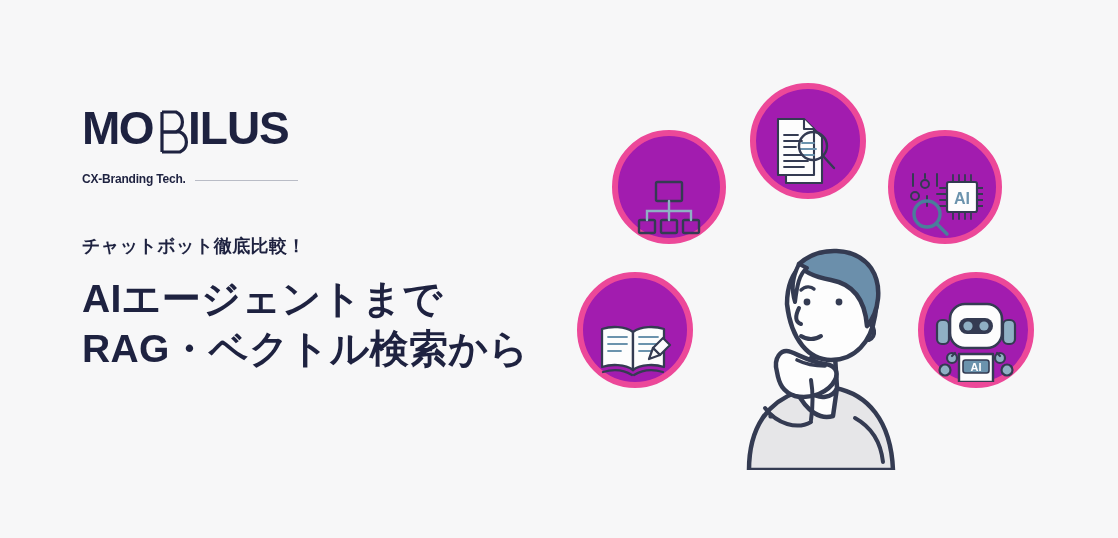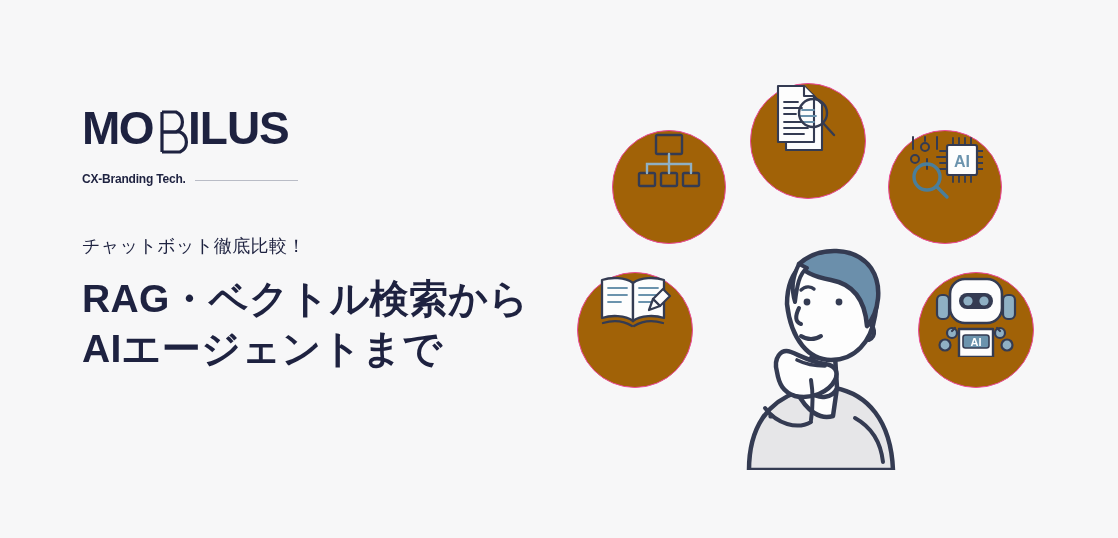--- a/index.html
+++ b/index.html
@@ -67,21 +67,21 @@
     background: #b9bcc6;
     margin-left: 9px;
     margin-top: 2px;
   }
 
   .kicker {
     position: absolute;
     left: 0;
     top: 234px;
     font-size: 18px;
-    font-weight: normal;
+    font-weight: bold;
     color: #1e2240;
     letter-spacing: 0.4px;
     white-space: nowrap;
   }
 
   .headline {
     position: absolute;
     left: 0;
     top: 274px;
     color: #1e2240;
@@ -97,25 +97,25 @@
   .illustration {
     position: absolute;
     left: 560px;
     top: 40px;
     width: 558px;
     height: 460px;
   }
   .circle-node {
     position: absolute;
     border-radius: 50%;
-    background: #a16207;
-    border: 1px solid #ec4899;
+    background: #a21caf;
+    border: 6px solid #ec4899;
     box-sizing: border-box;
     display: flex;
-    align-items: flex-start;
+    align-items: flex-end;
     justify-content: center;
   }
   .circle-node svg { display: block; }
 
   
   .c-hierarchy { left: 52px;  top: 90px;  width: 114px; height: 114px; }
   .c-document  { left: 190px; top: 43px;  width: 116px; height: 116px; }
   .c-aichip    { left: 328px; top: 90px;  width: 114px; height: 114px; }
   .c-book      { left: 17px;  top: 232px; width: 116px; height: 116px; }
   .c-robot     { left: 358px; top: 232px; width: 116px; height: 116px; }
@@ -156,22 +156,22 @@
       <div class="tagline-row">
         <span class="tagline-text">CX-Branding Tech.</span>
         <span class="tagline-rule"></span>
       </div>
 
     </div>
 
     <div class="kicker">チャットボット徹底比較！</div>
 
     <div class="headline">
+      <span class="hl-line">AIエージェントまで</span>
       <span class="hl-line">RAG・ベクトル検索から</span>
-      <span class="hl-line">AIエージェントまで</span>
     </div>
 
   </div>
 
   <div class="illustration">
 
     <div class="circle-node c-hierarchy">
       <span>
         <svg width="68" height="60" viewBox="0 0 68 60" aria-hidden="true">
           <g fill="none" stroke="#343b52" stroke-width="2.4" stroke-linejoin="round">

